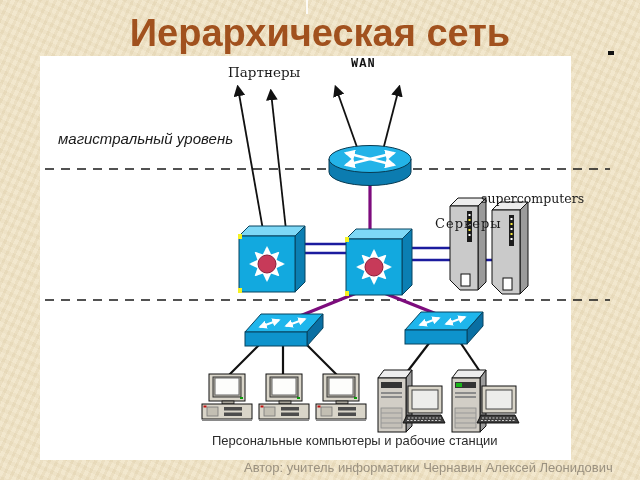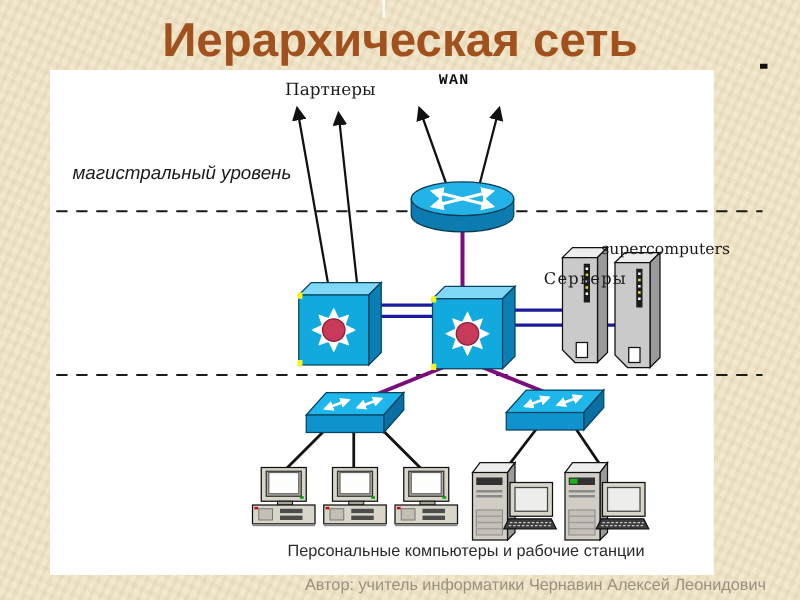--- a/index.html
+++ b/index.html
@@ -18,21 +18,21 @@
   .top-tick{position:absolute;left:306px;top:0;width:2px;height:14px;background:rgba(255,255,255,.85);}
   .corner-dash{position:absolute;left:608px;top:51px;width:6px;height:4px;background:#111;}
   .panel{position:absolute;left:40px;top:56px;width:531px;height:404px;background:#ffffff;}
   .panel svg{position:absolute;left:0;top:0;}
   .lbl{position:absolute;white-space:nowrap;color:#1a1a1a;}
   .lbl-serif{font-family:"DejaVu Serif","Liberation Serif",serif;font-size:13.5px;}
   .lbl-wan{font-weight:bold;font-size:12px;letter-spacing:1px;color:#111;}
   .lbl-level{font-style:italic;font-size:15px;color:#1a1a1a;}
   .lbl-servers{font-family:"DejaVu Serif","Liberation Serif",serif;font-size:13px;letter-spacing:1px;}
   .lbl-super{font-family:"DejaVu Serif","Liberation Serif",serif;font-size:12.5px;}
-  .caption{position:absolute;left:172px;top:377px;font-size:13px;color:#2b2b2b;white-space:nowrap;margin-left:18px;}
+  .caption{position:absolute;left:172px;top:377px;font-size:13px;color:#2b2b2b;white-space:nowrap;}
   .author{
     position:absolute;left:244px;top:460px;font-size:13px;color:#9A9180;white-space:nowrap;
   }
 </style>
 </head>
 <body>
 
 <div class="slide">
 
   <div class="title">Иерархическая сеть</div>

